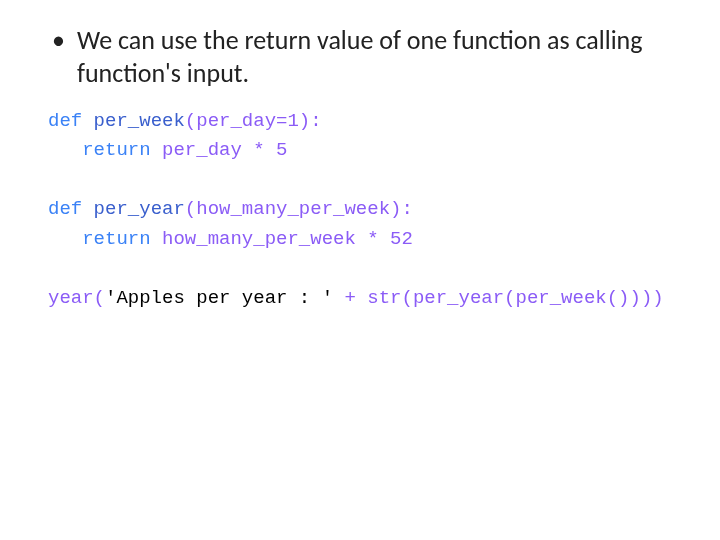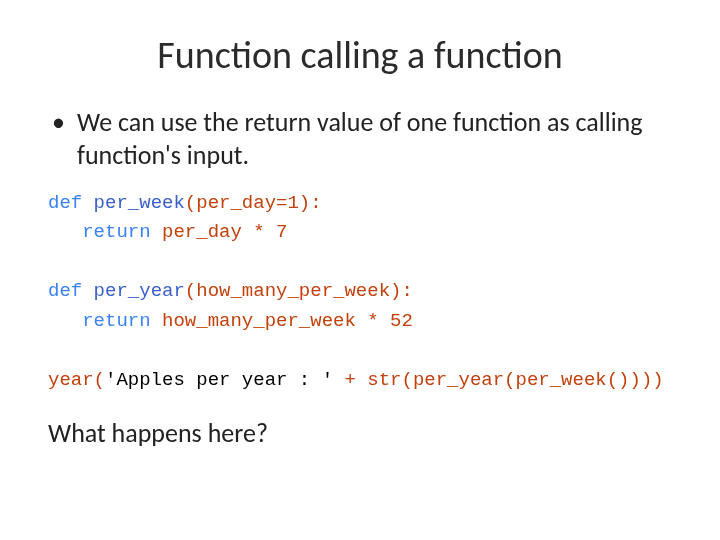--- a/index.html
+++ b/index.html
@@ -38,42 +38,40 @@
     font-family: "Courier New", monospace;
     font-size: 19px;
     line-height: 1.55;
     white-space: pre;
     color: #6a6a6a;
     margin: 0 0 22px 0;
   }
   .kw { color: #3b82f6; }        
   .fn { color: #3a5fcd; }        
   .str { color: #000000; }       
-  .plain { color: #c2410c; }
+  .plain { color: #8b5cf6; }
   .question {
     font-size: 26px;
     color: #222;
     margin: 0;
   }
 </style>
 </head>
 <body>
 
 <div class="slide">
 
-  <h1 class="title">Function calling a function</h1>
 
   <div class="bullet">
     <span class="dot">•</span>
     <span>We can use the return value of one function as calling function's input.</span>
   </div>
 
   <div class="code"><span class="kw">def</span><span class="fn"> per_week</span><span class="plain">(per_day=1):</span>
-<span class="kw">   return</span><span class="plain"> per_day * 7</span>
+<span class="kw">   return</span><span class="plain"> per_day * 5</span>
 <span></span>
 <span class="kw">def</span><span class="fn"> per_year</span><span class="plain">(how_many_per_week):</span>
 <span class="kw">   return</span><span class="plain"> how_many_per_week * 52</span>
 <span></span>
 <span class="plain">year(</span><span class="str">'Apples per year : '</span><span class="plain"> + str(per_year(per_week())))</span></div>
 
-  <p class="question">What happens here?</p>
 
 </div>
 
 </body></html>

